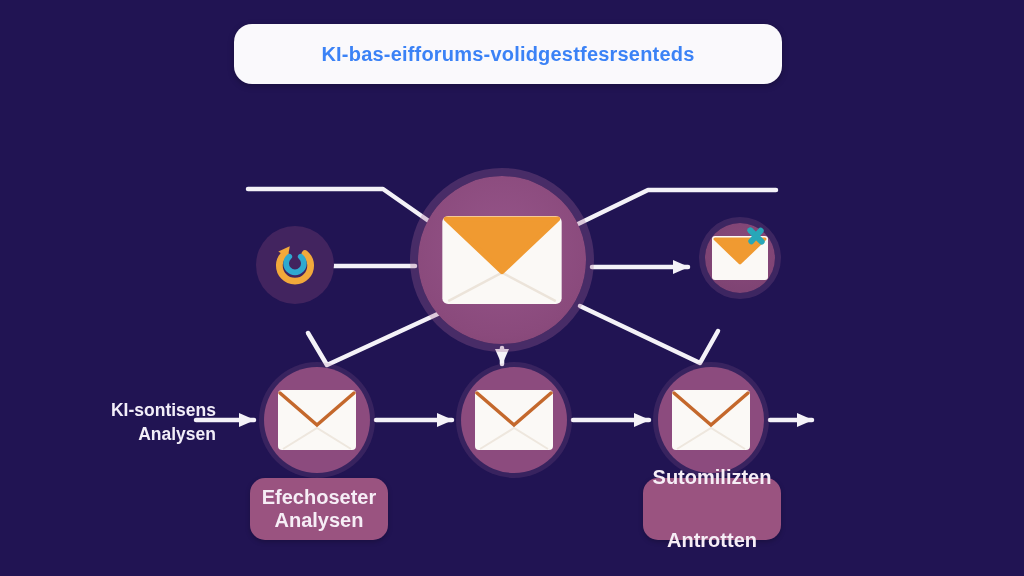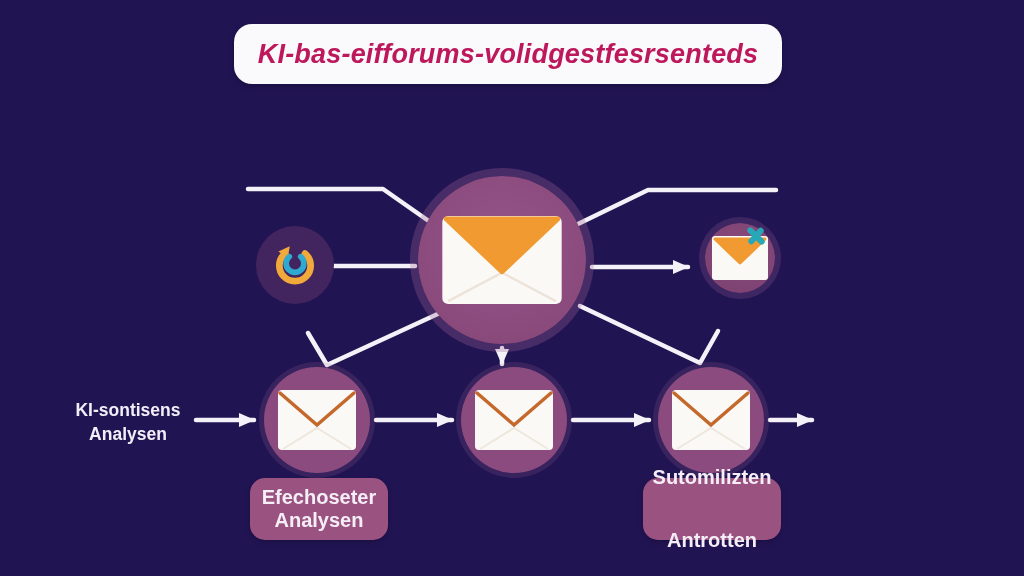--- a/index.html
+++ b/index.html
@@ -11,21 +11,21 @@
   .connectors{position:absolute;left:0;top:0;}
   .ln{stroke:#f4f2f8;stroke-width:4.5;fill:none;stroke-linecap:round;stroke-linejoin:round;}
 
   .title-box{
     position:absolute;left:234px;top:24px;width:548px;height:60px;
     background:#faf9fc;border-radius:18px;
     display:flex;align-items:center;justify-content:center;
     box-shadow:0 2px 6px rgba(0,0,0,0.25);
   }
   .title-box span{
-    color:#be185d;font-size:27px;font-weight:700;letter-spacing:.2px;white-space:nowrap;font-style:italic;
+    color:#3b82f6;font-size:20px;font-weight:700;letter-spacing:.2px;white-space:nowrap;
   }
 
   .node{position:absolute;border-radius:50%;display:flex;align-items:center;justify-content:center;}
   .center-node{
     left:418px;top:176px;width:168px;height:168px;
     background:radial-gradient(circle at 50% 42%,#96558a 0%,#8a4a7c 70%,#7e4370 100%);
     box-shadow:0 0 0 8px rgba(163,104,150,0.30);
   }
   .refresh-node{
     left:256px;top:226px;width:78px;height:78px;
@@ -47,21 +47,21 @@
 
   .x-mark{position:absolute;left:744px;top:224px;width:24px;height:24px;}
   .x-mark i{
     position:absolute;left:1px;top:9px;width:22px;height:6px;border-radius:3px;
     background:#28a7b8;display:block;
   }
   .x-mark i.a{transform:rotate(45deg);}
   .x-mark i.b{transform:rotate(-48deg);width:20px;left:2px;}
 
   .side-text{position:absolute;color:#f2eef8;font-size:17.5px;font-weight:600;line-height:24px;}
-  .side-text.left{left:40px;top:398px;width:176px;text-align:center;}
+  .side-text.left{left:40px;top:398px;width:176px;text-align:right;}
   .side-text.right{left:848px;top:395px;width:150px;text-align:left;}
 
   .step-box{
     position:absolute;top:478px;width:138px;height:62px;border-radius:15px;
     background:#9a5380;display:flex;flex-direction:column;align-items:center;justify-content:center;
     color:#f6eef6;font-size:20px;font-weight:600;line-height:23px;text-align:center;
     box-shadow:0 2px 5px rgba(0,0,0,0.22);
   }
   .step-box.b1{left:250px;}
   .step-box.b2{left:447px;}

